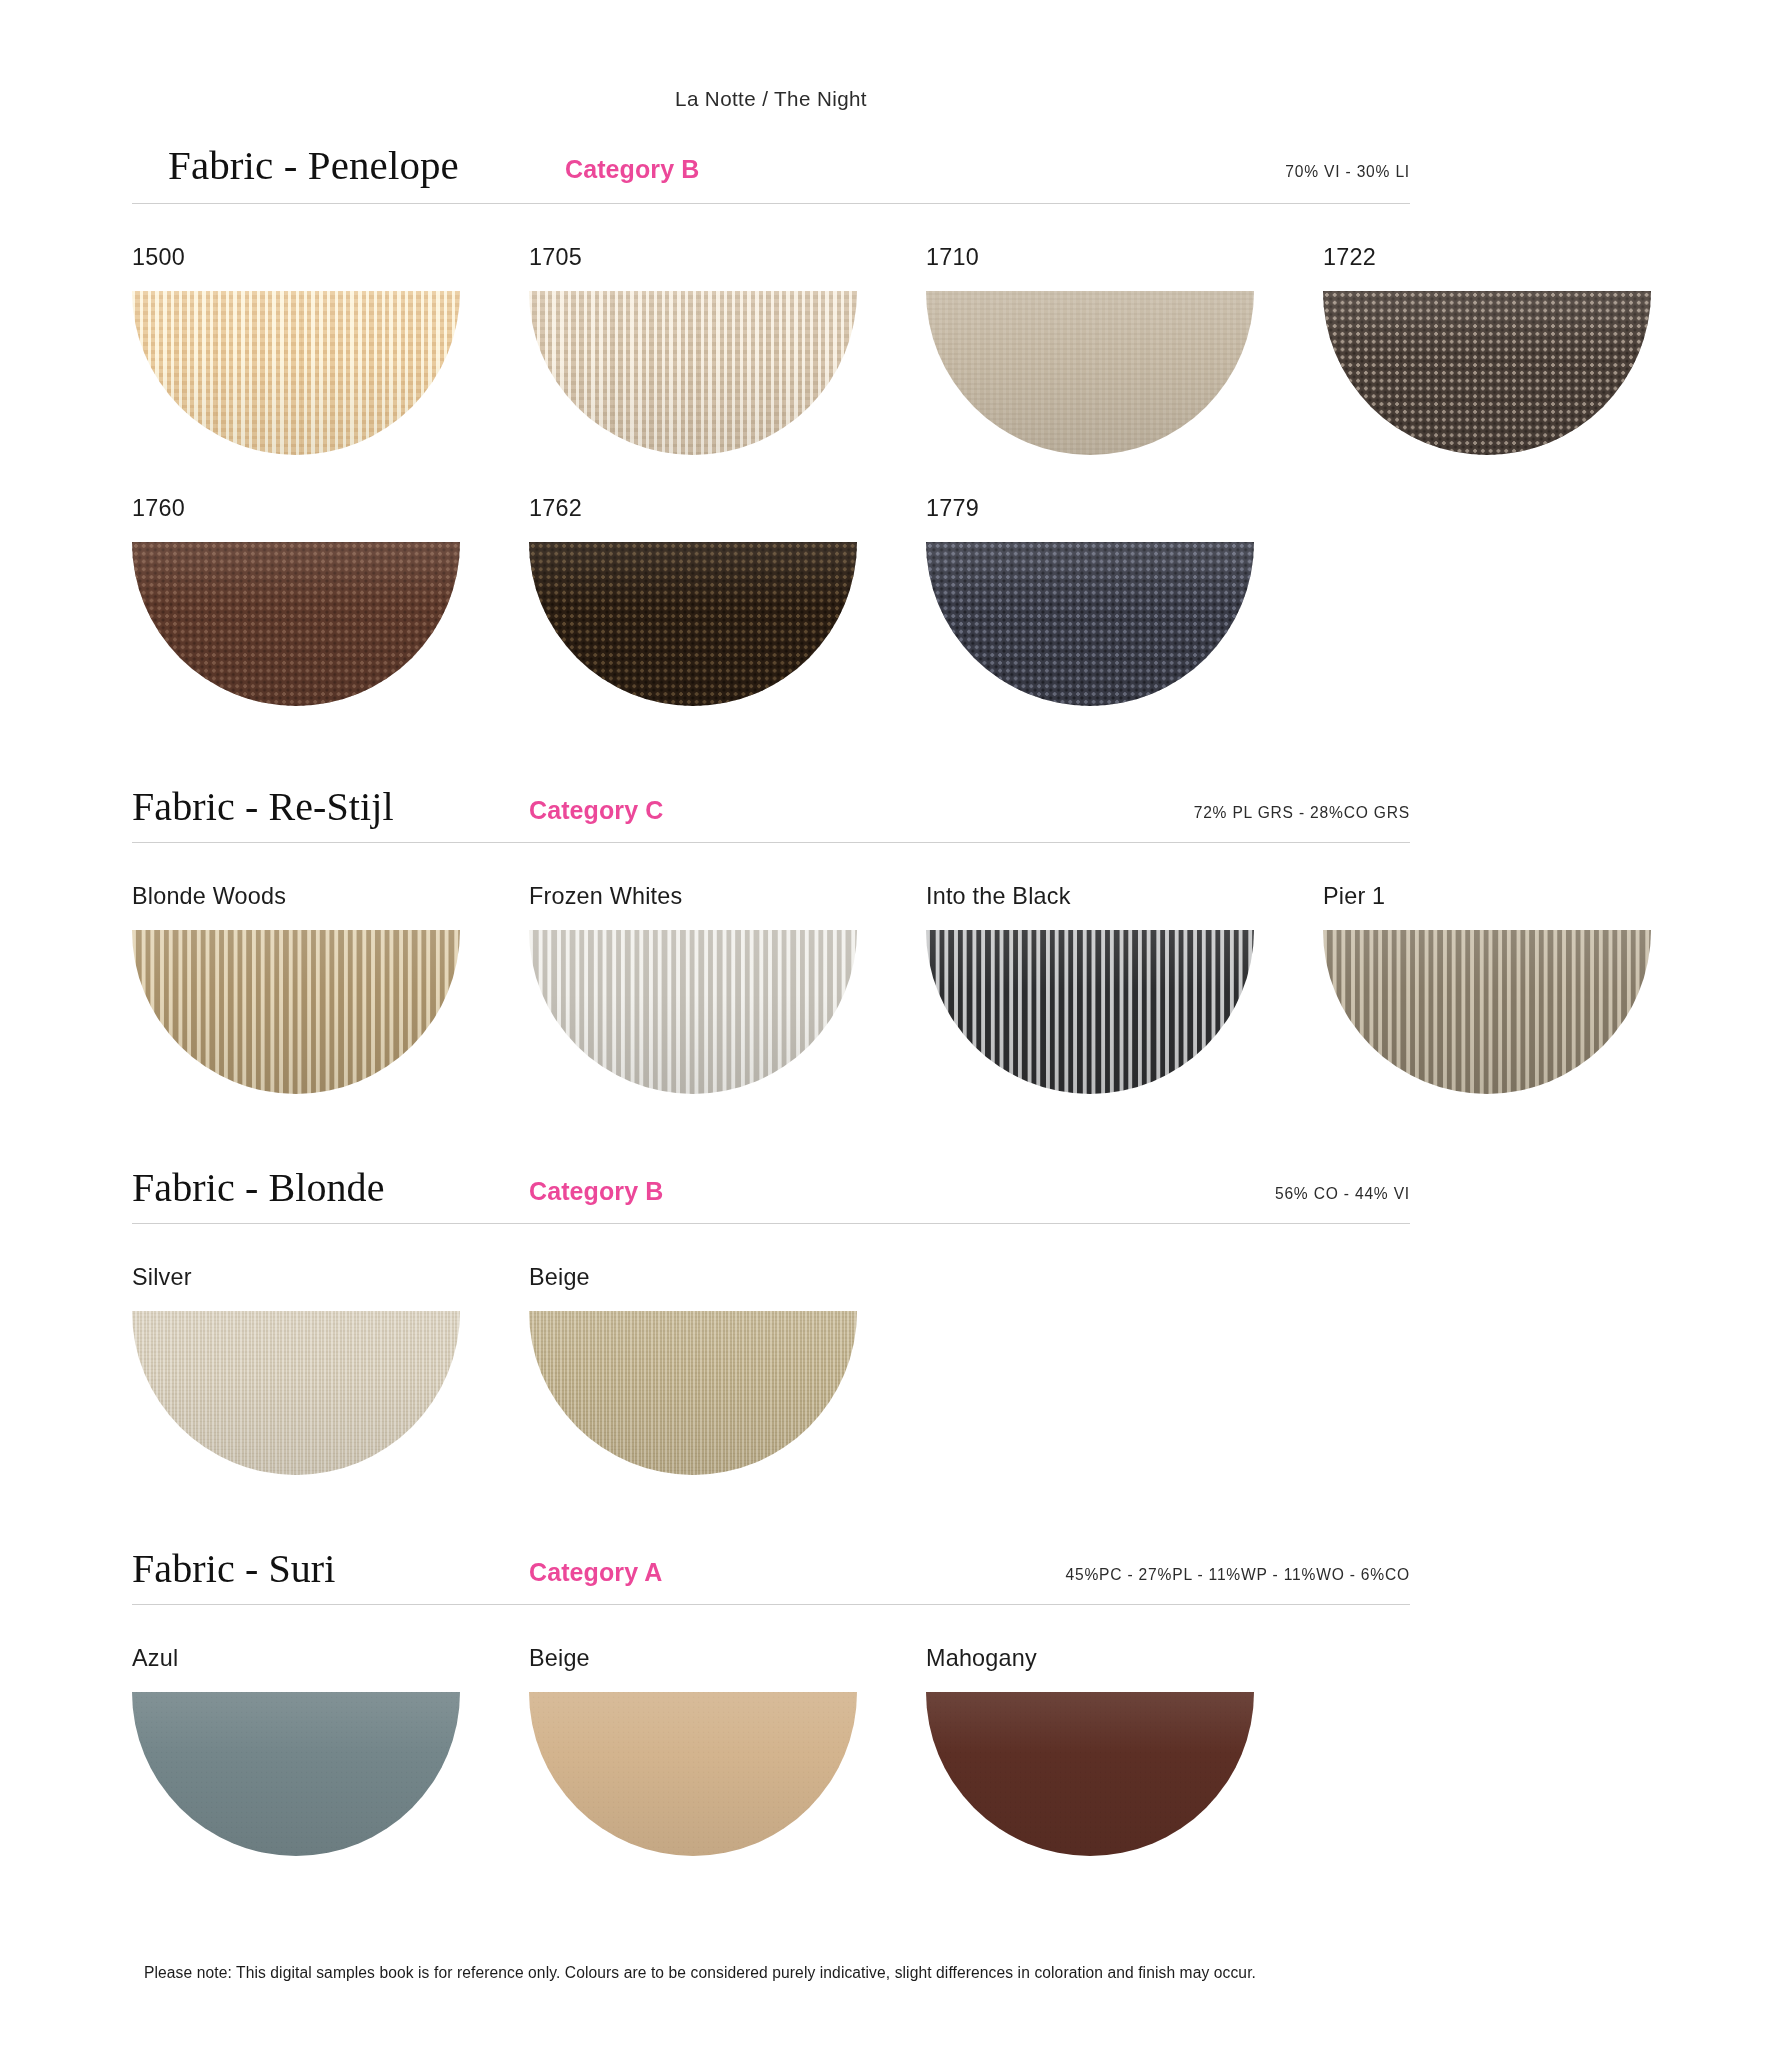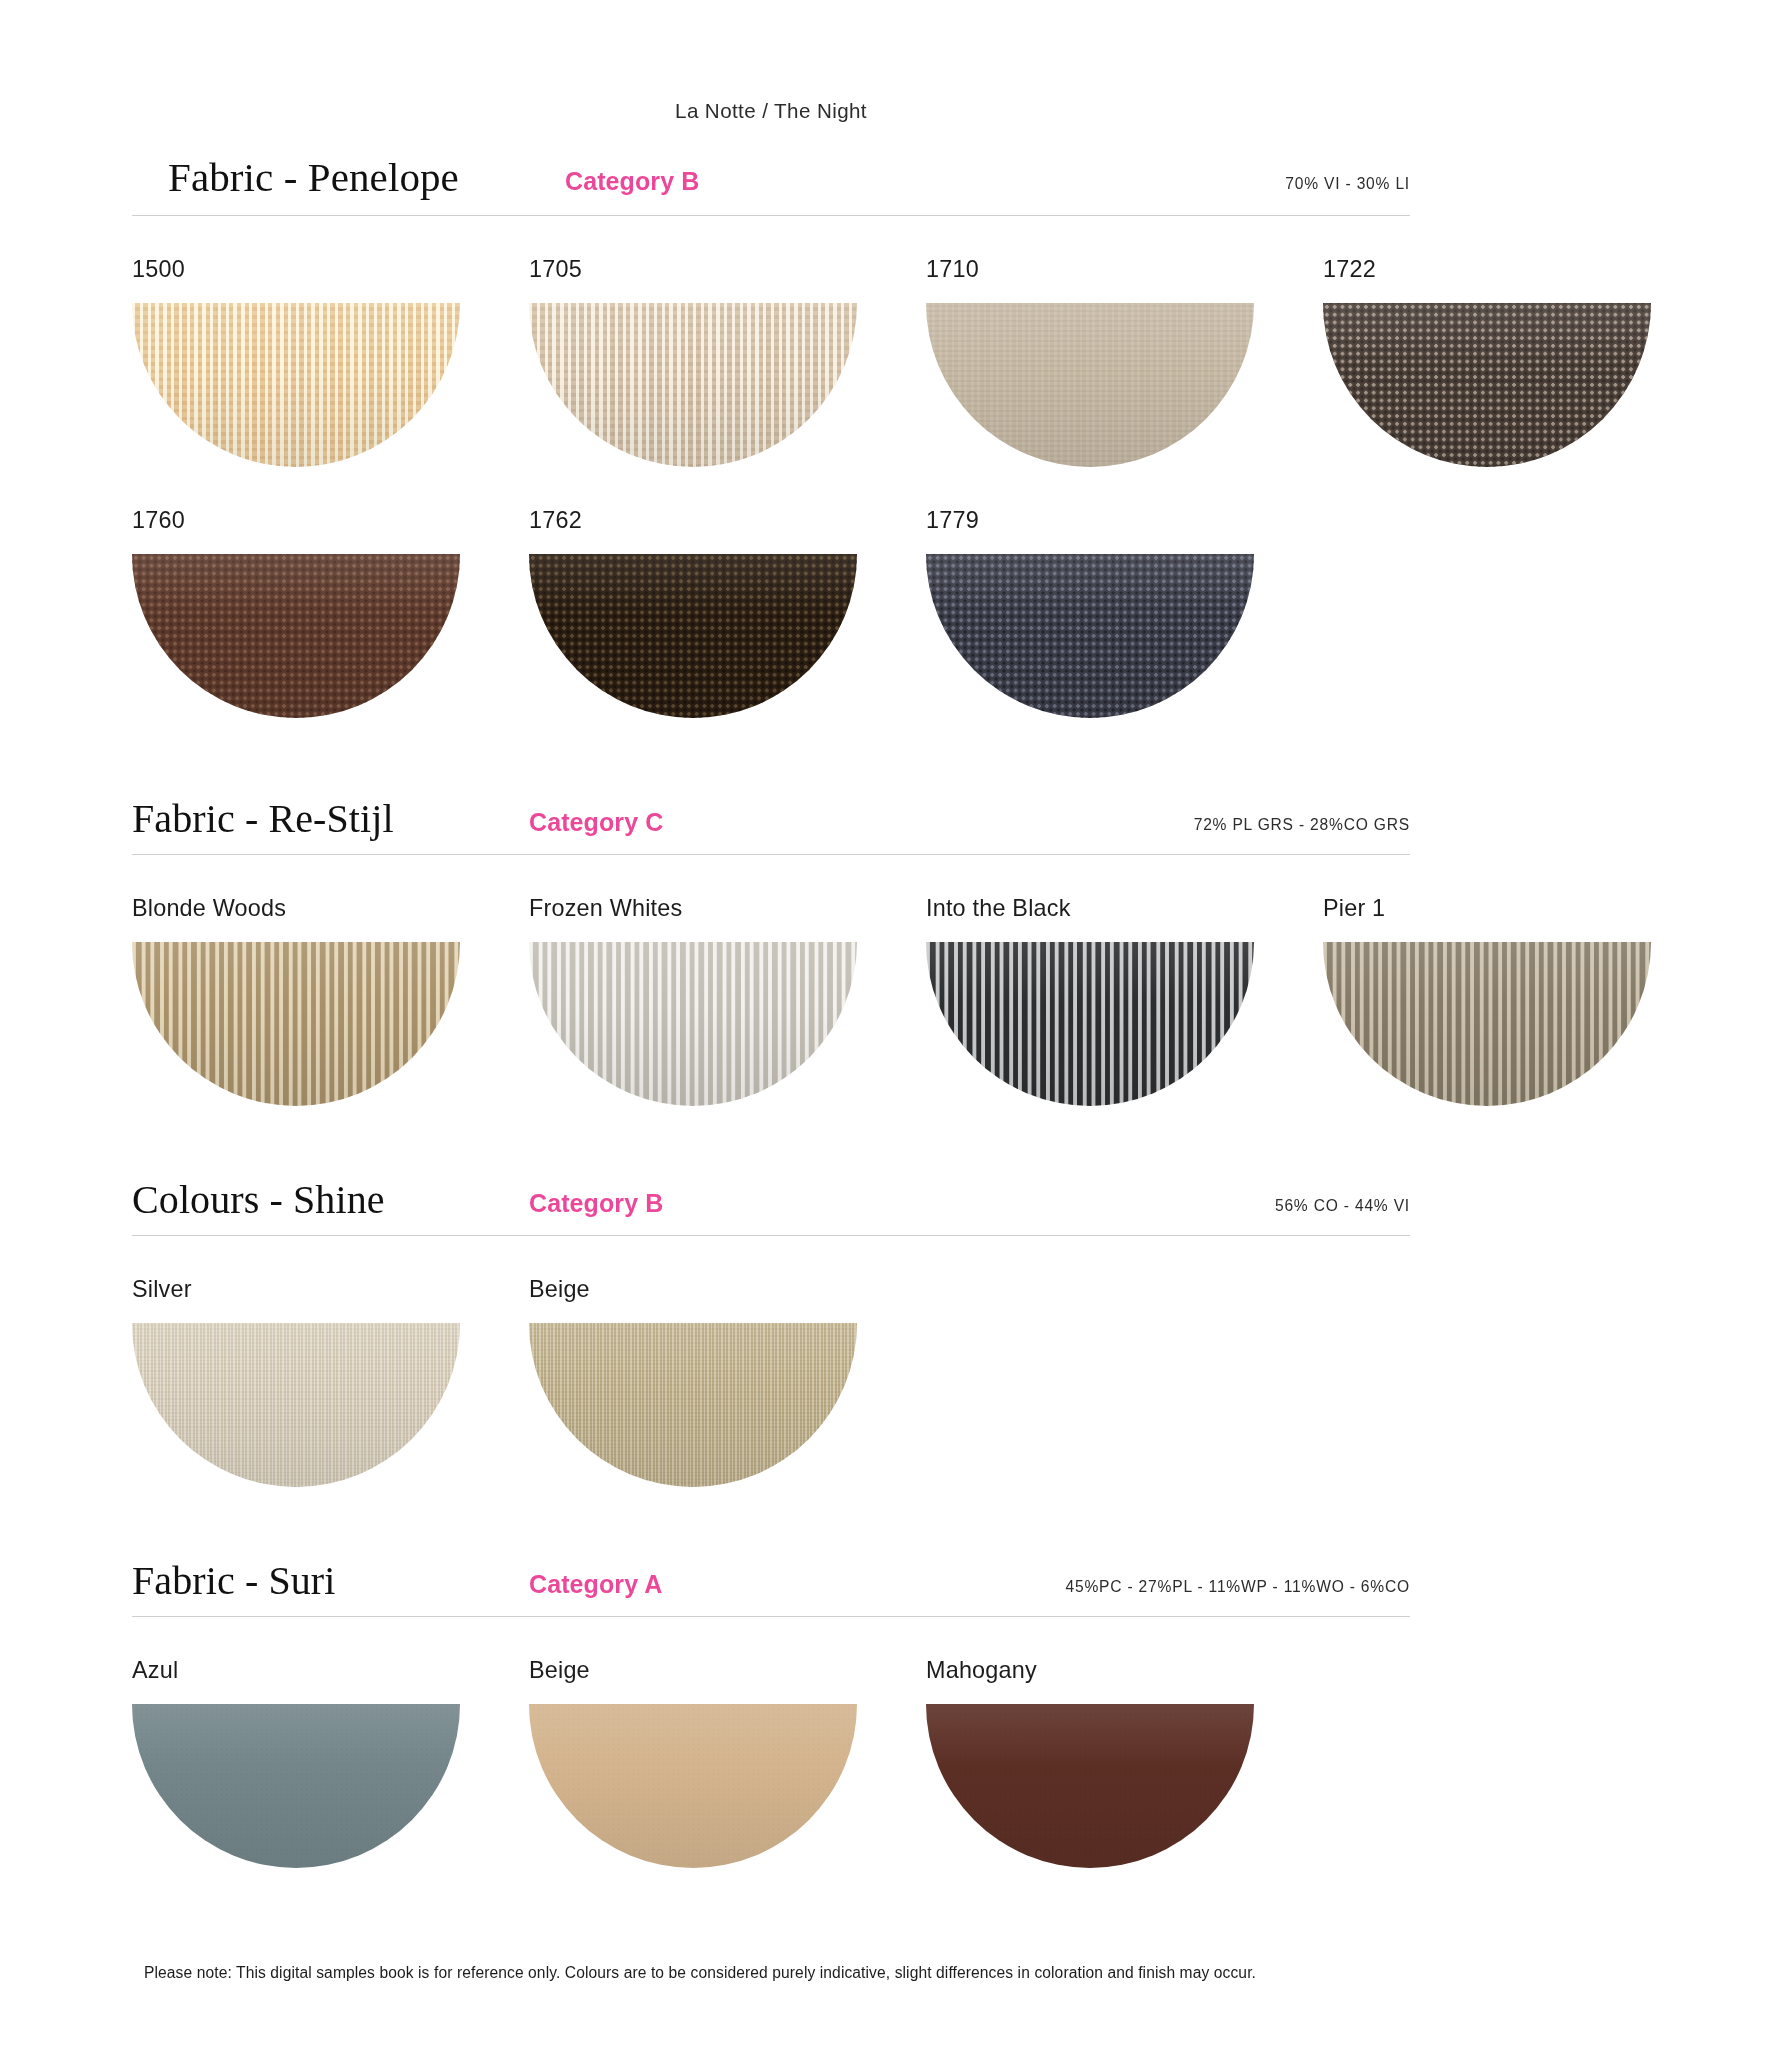--- a/index.html
+++ b/index.html
@@ -10,21 +10,21 @@
     background: #ffffff;
     font-family: "Liberation Sans", sans-serif;
     color: #1c1c1c;
     -webkit-font-smoothing: antialiased;
   }
 
   .page {
     position: relative;
     width: 1542px;
     height: 2066px;
-    padding: 12px 132px;
+    padding: 0 132px;
   }
 
   
   .running-head {
     text-align: center;
     font-size: 20.6px;
     letter-spacing: 0.4px;
     color: #2b2b2b;
     padding-top: 87px;
     font-weight: 400;
@@ -222,21 +222,21 @@
             <div style="position: absolute; inset: 0px; background: linear-gradient(rgba(255, 255, 255, 0.1) 0%, rgba(255, 255, 255, 0) 38%, rgba(0, 0, 0, 0.07) 100%);"></div>
           </div>
       </div>
     </div>
   </div>
 
   <div class="sec-gap-restijl"></div>
 
   <div class="section">
     <div class="section-head">
-      <div class="section-title">Colours - Shine</div>
+      <div class="section-title">Fabric - Blonde</div>
       <div class="section-category">Category B</div>
       <div class="section-comp">56% CO - 44% VI</div>
     </div>
     <div class="swatch-grid">
       <div class="swatch-cell">
         <div class="swatch-label">Silver</div>
         <div class="swatch-shape">
             <div class="tex" style="background-color: rgb(207, 199, 184); background-image: repeating-linear-gradient(90deg, rgba(227, 221, 210, 0.667) 0px, rgba(227, 221, 210, 0.667) 1.4px, rgba(183, 174, 157, 0.533) 1.4px, rgba(183, 174, 157, 0.533) 3.5px), repeating-linear-gradient(0deg, rgba(183, 174, 157, 0.333) 0px, rgba(183, 174, 157, 0.333) 1.4px, rgba(227, 221, 210, 0.4) 1.4px, rgba(227, 221, 210, 0.4) 3.5px); background-blend-mode: overlay, multiply;"></div>
             <div style="position: absolute; inset: 0px; background: linear-gradient(rgba(255, 255, 255, 0.1) 0%, rgba(255, 255, 255, 0) 38%, rgba(0, 0, 0, 0.07) 100%);"></div>
           </div>

